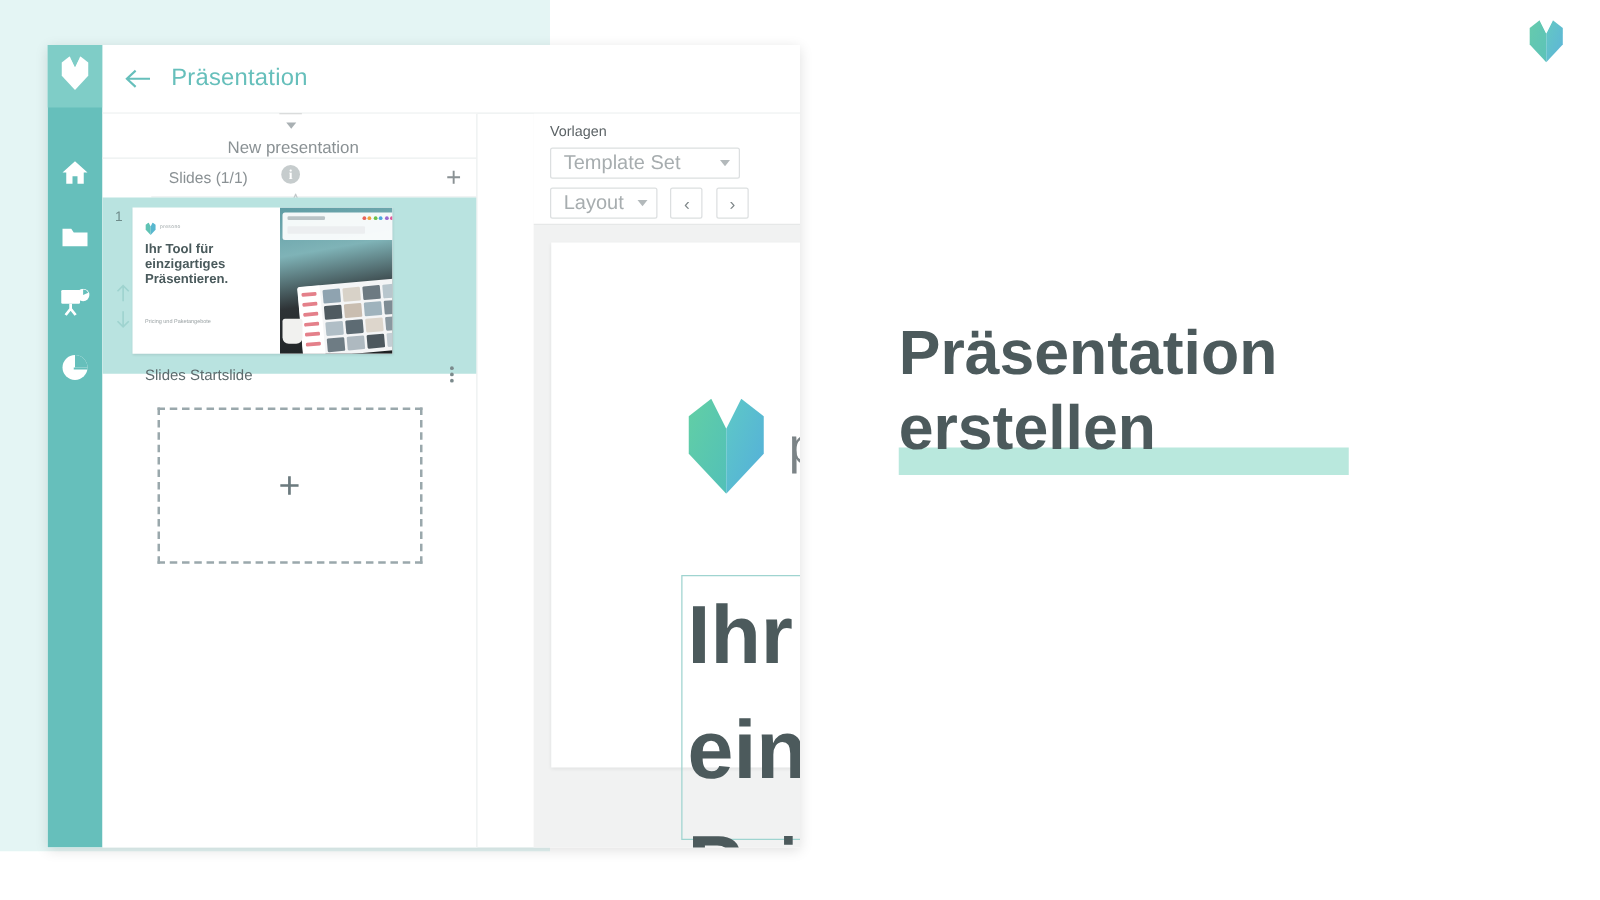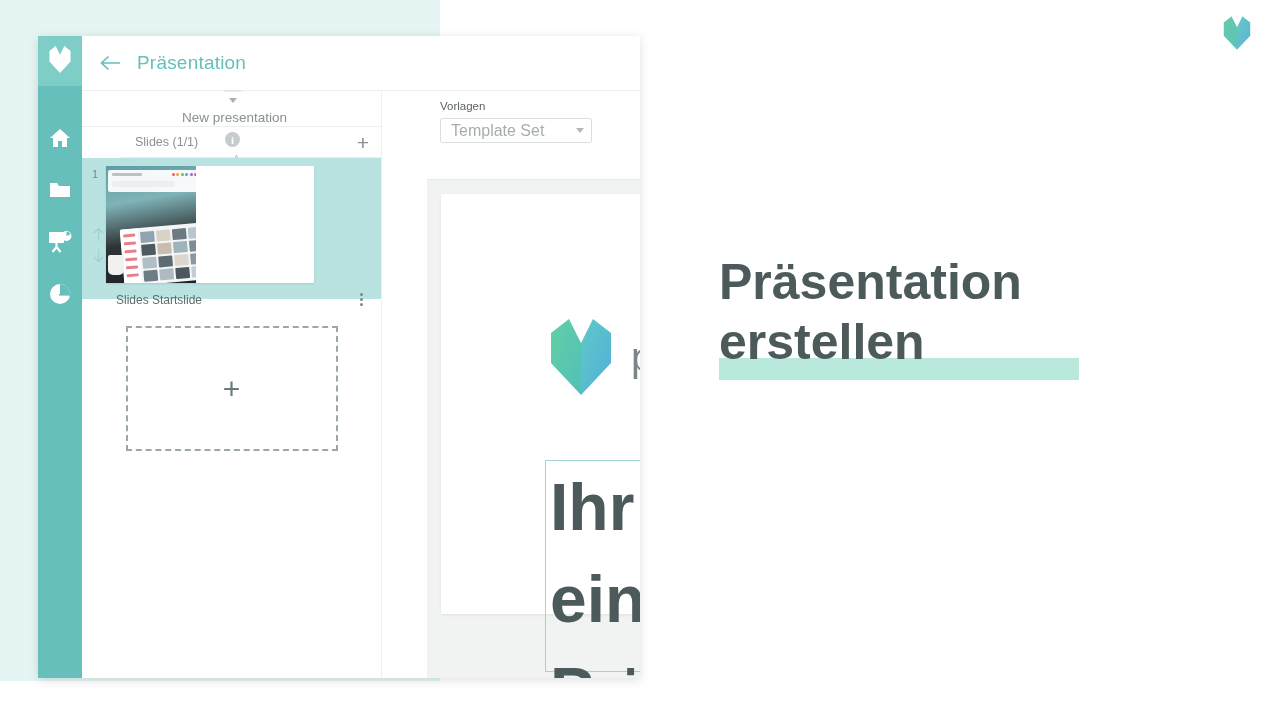--- a/index.html
+++ b/index.html
@@ -273,20 +273,33 @@
 
       <div class="slides-head">
         <span class="slides-head-label">Slides (1/1)</span>
         <span class="plus-sm">+</span>
       </div>
 
       <div class="slide-card">
         <div class="slide-card-inner">
           <div class="slide-num">1</div>
           <div class="thumb">
+            <div class="thumb-left">
+              <div class="thumb-logoline">
+                <span class="thumb-logo">
+                  <svg viewBox="0 0 68 76" width="9" height="10">
+                    <path d="M34 76 L4 44 L4 14 L22 0 L34 24 Z" fill="#5fc3b4"></path>
+                    <path d="M34 76 L64 44 L64 14 L46 0 L34 24 Z" fill="#58b7cf"></path>
+                  </svg>
+                </span>
+                <span class="thumb-brand">presono</span>
+              </div>
+              <div class="thumb-title">Ihr Tool für einzigartiges Präsentieren.</div>
+              <div class="thumb-sub">Pricing und Paketangebote</div>
+            </div>
             <div class="thumb-photo">
               <div class="photo-browser">
                 <div class="photo-ttl"></div>
                 <div class="photo-dots">
                   <i style="background:#e8645a"></i>
                     <i style="background:#f0a03c"></i>
                     <i style="background:#6cc04a"></i>
                   <i style="background:#4aa6e0"></i>
                     <i style="background:#9a6ad0"></i>
                     <i style="background:#e05a9a"></i>
@@ -352,20 +365,32 @@
       </div>
     </div>
 
     <div class="right-pane">
       <div class="templates-bar">
         <div class="templates-label">Vorlagen</div>
         <div class="select sel-template">
           <span>Template Set</span>
           <span class="sel-caret"></span>
         </div>
+        <div>
+          <div class="select sel-layout">
+            <span>Layout</span>
+            <span class="sel-caret"></span>
+          </div>
+          <div class="nav-btn">
+            <span>‹</span>
+          </div>
+          <div class="nav-btn">
+            <span>›</span>
+          </div>
+        </div>
       </div>
 
       <div class="canvas-wrap">
         <div class="canvas">
           <div class="canvas-logo">
             <span class="canvas-logo-mark">
               <svg viewBox="0 0 68 76" width="68" height="76">
                 <defs>
                   <linearGradient id="cg1" x1="0" y1="0" x2="1" y2="1">
                     <stop offset="0" stop-color="#62cfa5"></stop>

